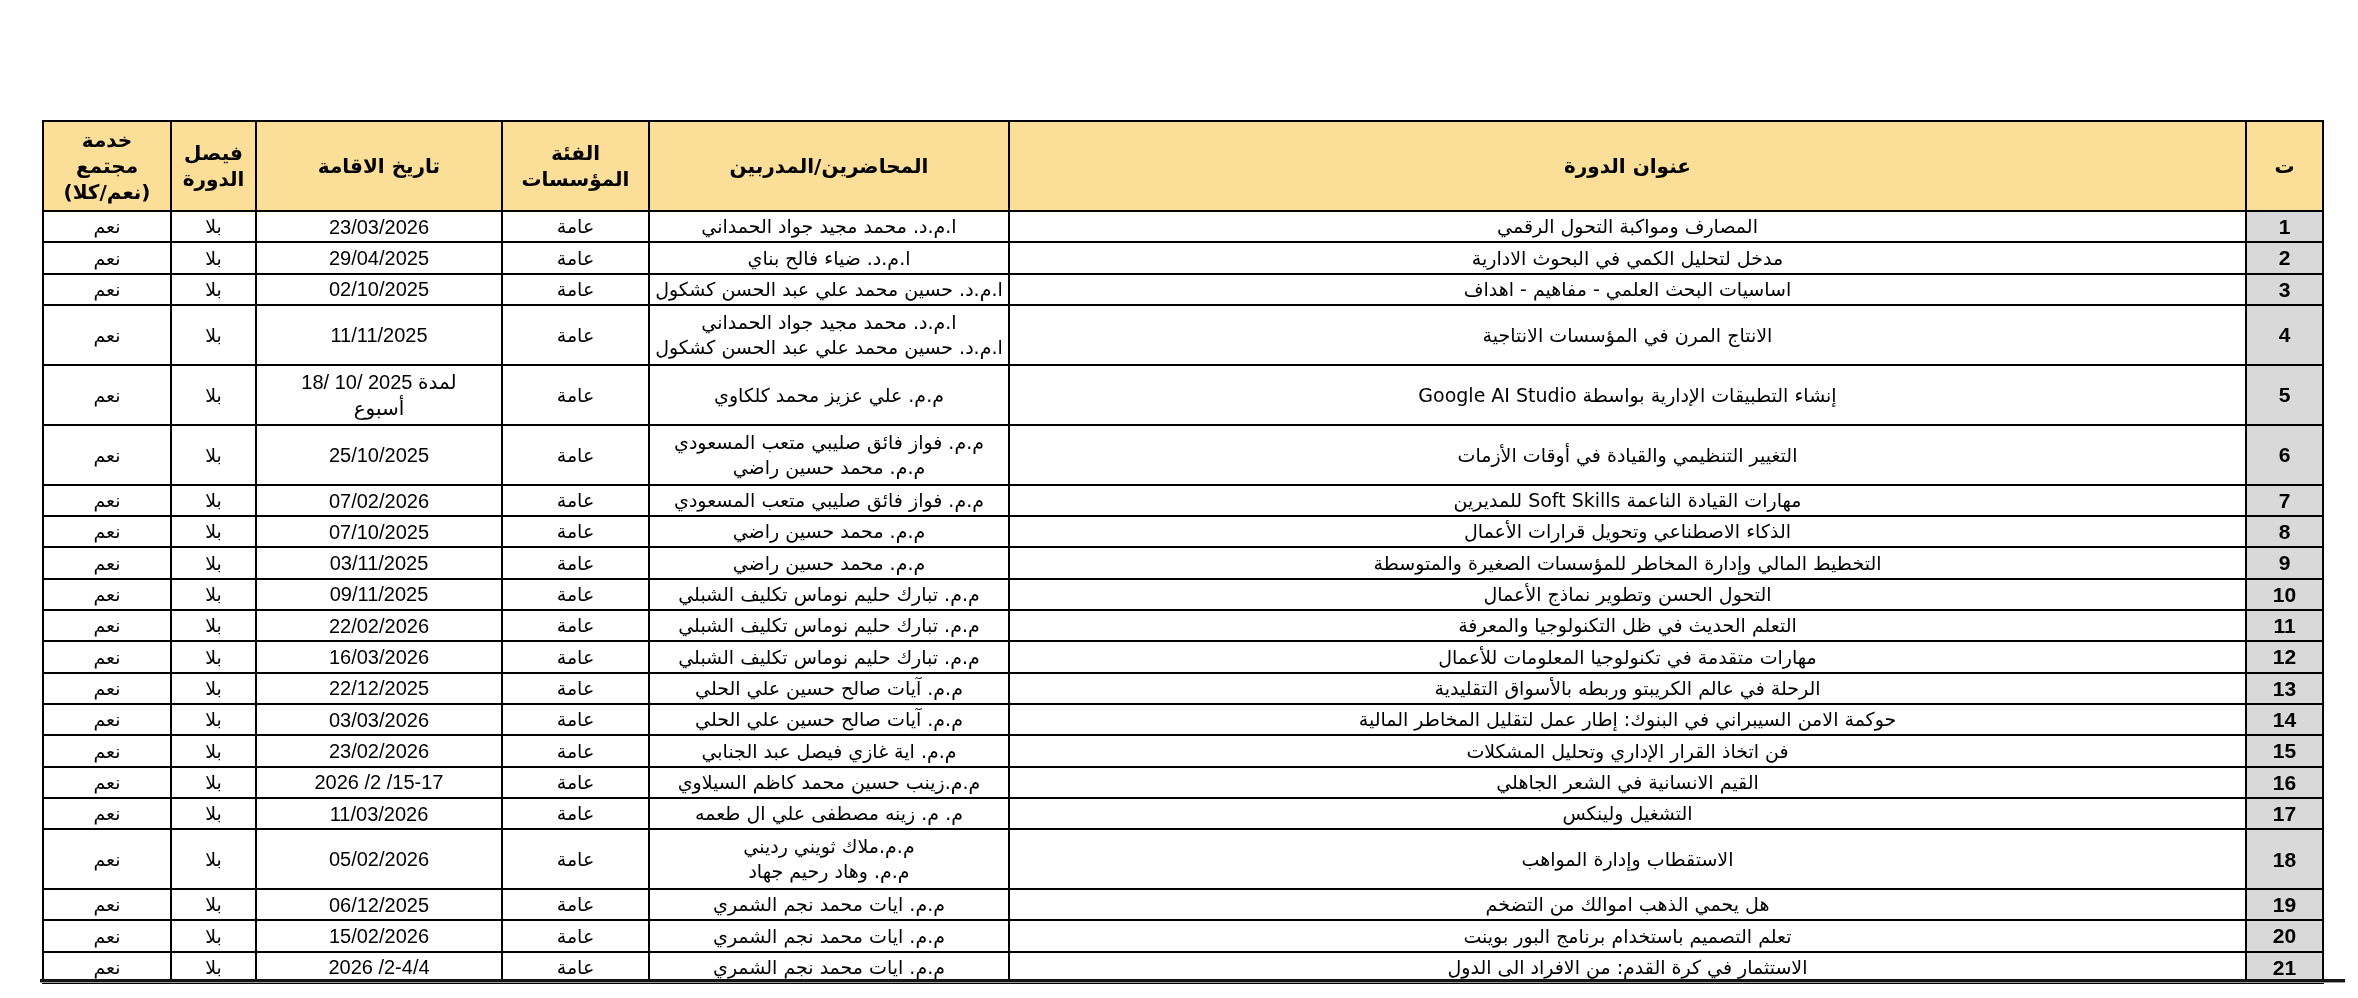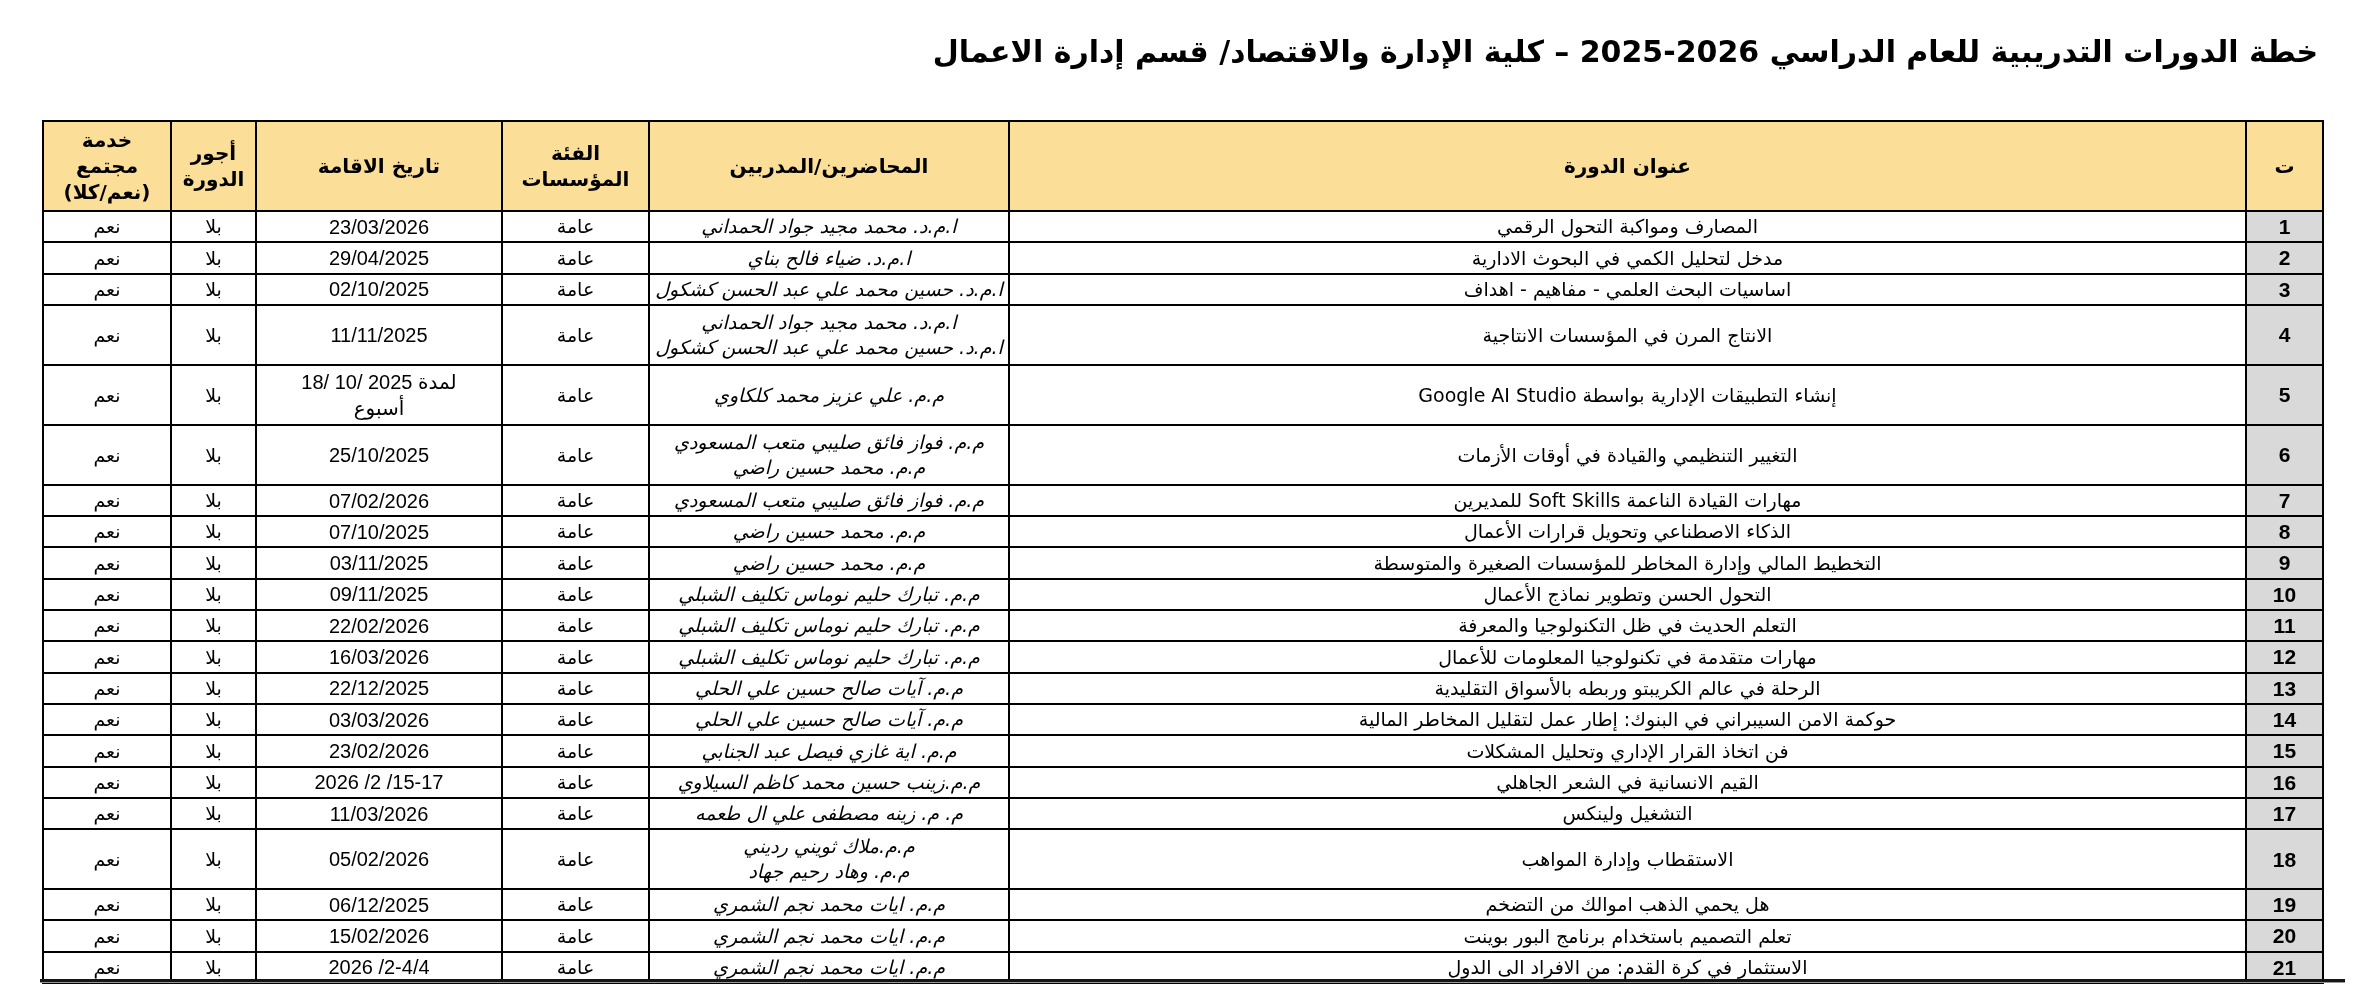--- a/index.html
+++ b/index.html
@@ -32,55 +32,54 @@
   }
   td { font-size:19px; line-height:1.3; }
   td.num {
     background:#D9D9D9; font-weight:bold; font-size:21px;
     font-family:"Liberation Sans","DejaVu Sans",sans-serif;
   }
   td.date {
     direction:ltr; white-space:pre-line; font-size:20px;
     font-family:"Liberation Sans","DejaVu Sans",sans-serif;
   }
-  td.trainers { white-space:pre-line;font-style:italic; }
+  td.trainers { white-space:pre-line; }
   td.course { }
   td.target, td.fees, td.community { }
 
   .footer-rule {
     position:absolute; top:979px; left:40px; width:2305px; height:3px;
     background:#161616; border-bottom:1px solid #999;
   }
 </style>
 </head>
 <body>
 
 <div class="page">
 
-  <h1 class="title">خطة الدورات التدريبية للعام الدراسي 2026-2025 – كلية الإدارة والاقتصاد/ قسم إدارة الاعمال</h1>
 
   <table class="courses">
     <colgroup>
       <col style="width:77px">
       <col style="width:1237px">
       <col style="width:360px">
       <col style="width:147px">
       <col style="width:246px">
       <col style="width:85px">
       <col style="width:128px">
     </colgroup>
     <thead>
       <tr>
         <th class="num">ت</th>
         <th class="course">عنوان الدورة</th>
         <th class="trainers">المحاضرين/المدربين</th>
         <th class="target">الفئة
 المؤسسات</th>
         <th class="date">تاريخ الاقامة</th>
-        <th class="fees">أجور
+        <th class="fees">فيصل
 الدورة</th>
         <th class="community">خدمة
 مجتمع
 (نعم/كلا)</th>
       </tr>
     </thead>
     <tbody id="rows">
         <tr>
           <td class="num">1</td>
           <td class="course">المصارف ومواكبة التحول الرقمي</td>

